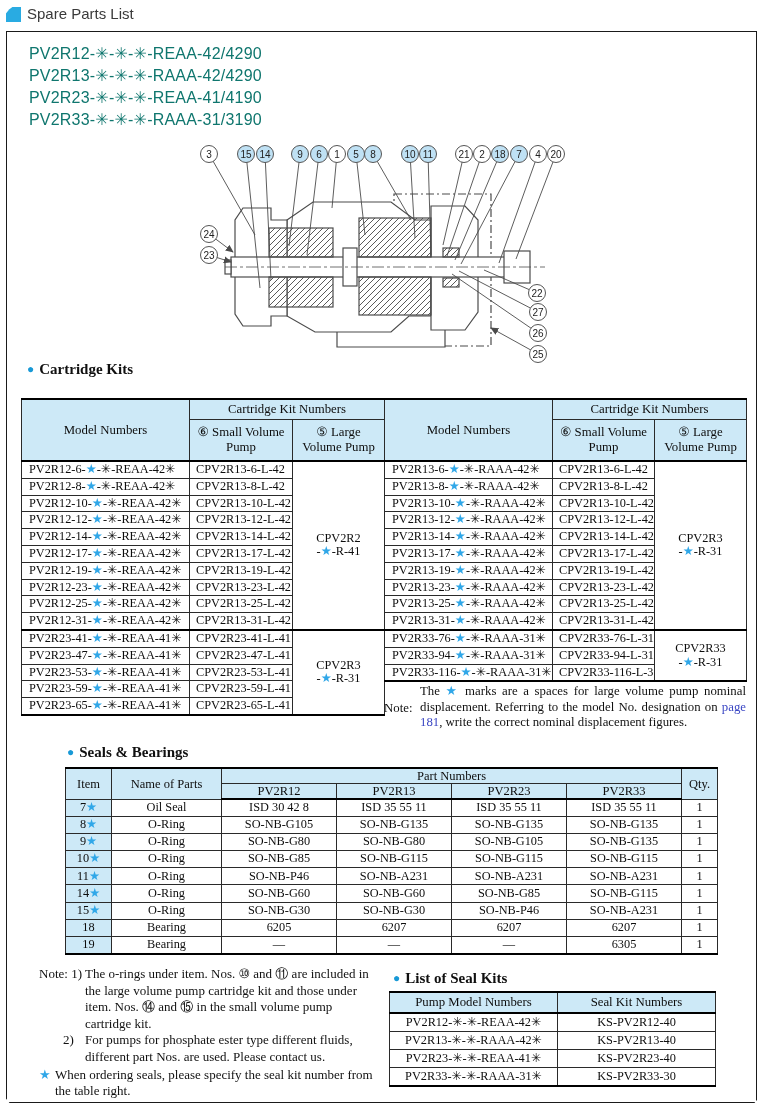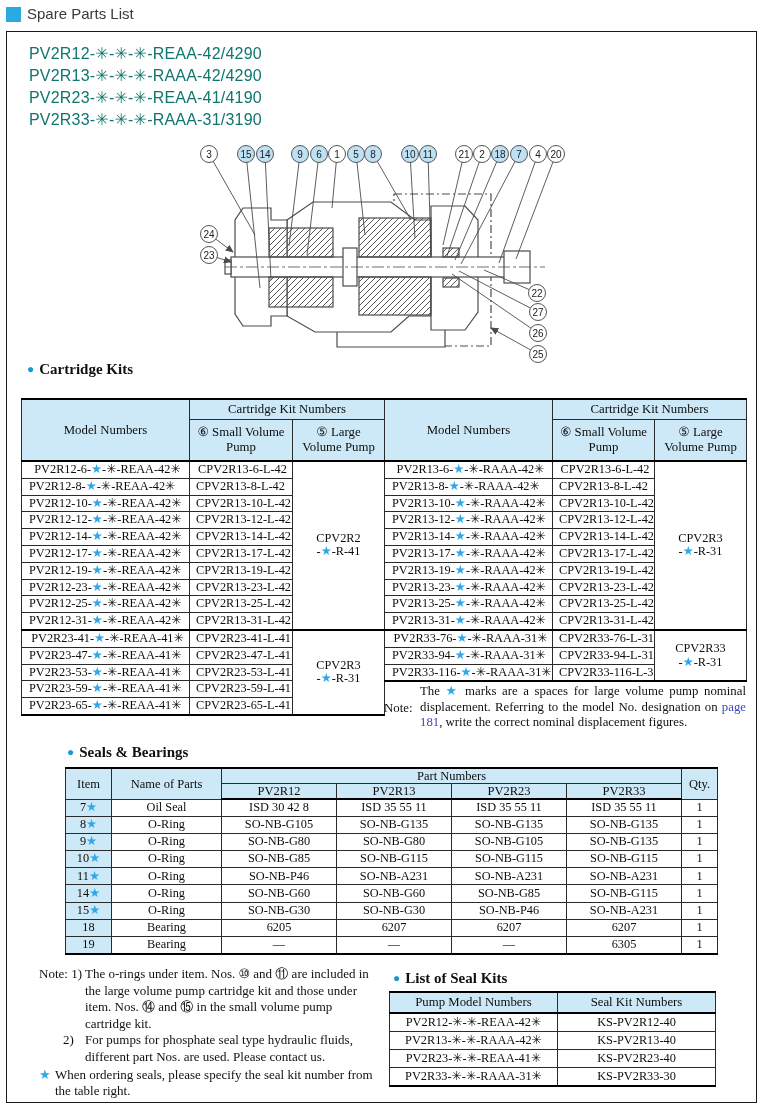--- a/index.html
+++ b/index.html
@@ -1,17 +1,17 @@
 <!DOCTYPE html>
 <html><head>
 <meta charset="utf-8">
 <style>
   html,body{margin:0;padding:0;background:#fff;}
   .page{position:relative;width:764px;height:1112px;background:#fff;overflow:hidden;
-        font-family:"Liberation Serif",serif;color:#111;}
+        font-family:"Liberation Serif",serif;color:#111;border-radius:32px;}
   
   .page-header{position:absolute;left:6px;top:5px;height:20px;}
   .hdr-square{position:absolute;left:0;top:2px;width:15px;height:15px;background:#29abe2;}
   .hdr-title{position:absolute;left:21px;top:0;font-family:"Liberation Sans",sans-serif;
              font-size:15px;color:#3a3a3a;white-space:nowrap;}
   
   .content-box{position:absolute;left:6px;top:31px;width:749px;height:1070px;
                border:1.6px solid #1a1a1a;background:#fff;}
   
   .model-list{position:absolute;left:22px;top:11px;font-family:"Liberation Sans",sans-serif;
@@ -30,21 +30,21 @@
   
   .cart-table{position:absolute;width:363px;}
   .cart-table th{height:19px;}
   .cart-table .sub th{height:40px;white-space:normal;line-height:1.15;}
   .cart-table td{height:15.8px;}
   .cart-table td.model{text-align:left;padding-left:7px;}
   .cart-table td.kit{text-align:left;padding-left:6px;}
   .cart-table td.large{text-align:center;white-space:normal;}
   .cart-table{border-top:2.6px solid #000;border-bottom:2.6px solid #000;}
   .cart-table thead tr.sub th{border-bottom:2.4px solid #000;}
-  .cart-table tr.grp td{border-top:2.2px solid #000;text-align:center;}
+  .cart-table tr.grp td{border-top:2.2px solid #000;}
   
   .cart-note{position:absolute;left:377px;top:652px;width:362px;font-size:12.8px;
              line-height:15.5px;text-align:justify;padding-left:36px;box-sizing:border-box;}
   .cart-note .note-label{position:absolute;left:0;top:17px;}
   .page-link{color:#3b47c4;}
   
   .seals-table{position:absolute;left:58px;top:735px;width:652px;
                border-top:2.6px solid #000;border-bottom:2.6px solid #000;padding-left:12px;}
   .seals-table th{height:14px;font-size:12.5px;}
   .seals-table thead tr:last-child th{border-bottom:2.2px solid #000;}
@@ -514,21 +514,21 @@
         </tbody>
     </table>
 
     <div class="bottom-notes">
       <div class="note-1">
         <span class="note-label">Note: 1)</span>
         <span>The o-rings under item. Nos. ⑩ and ⑪ are included in the large volume pump cartridge kit and those under item. Nos. ⑭ and ⑮ in the small volume pump cartridge kit.</span>
       </div>
       <div class="note-2">
         <span class="note-label">2)</span>
-        <span>For pumps for phosphate seal type hydraulic fluids, different part Nos. are used.  Please contact us.</span>
+        <span>For pumps for phosphate ester type different fluids, different part Nos. are used.  Please contact us.</span>
       </div>
       <div class="note-star">
         <span class="star-mark"><span class="star">★</span></span>
         <span>When ordering seals, please specify the seal kit number from the table right.</span>
       </div>
     </div>
 
     <div class="section-title" style="left:386px;top:938px;">
       <span class="bullet">●</span><span>List of Seal Kits</span>
     </div>

